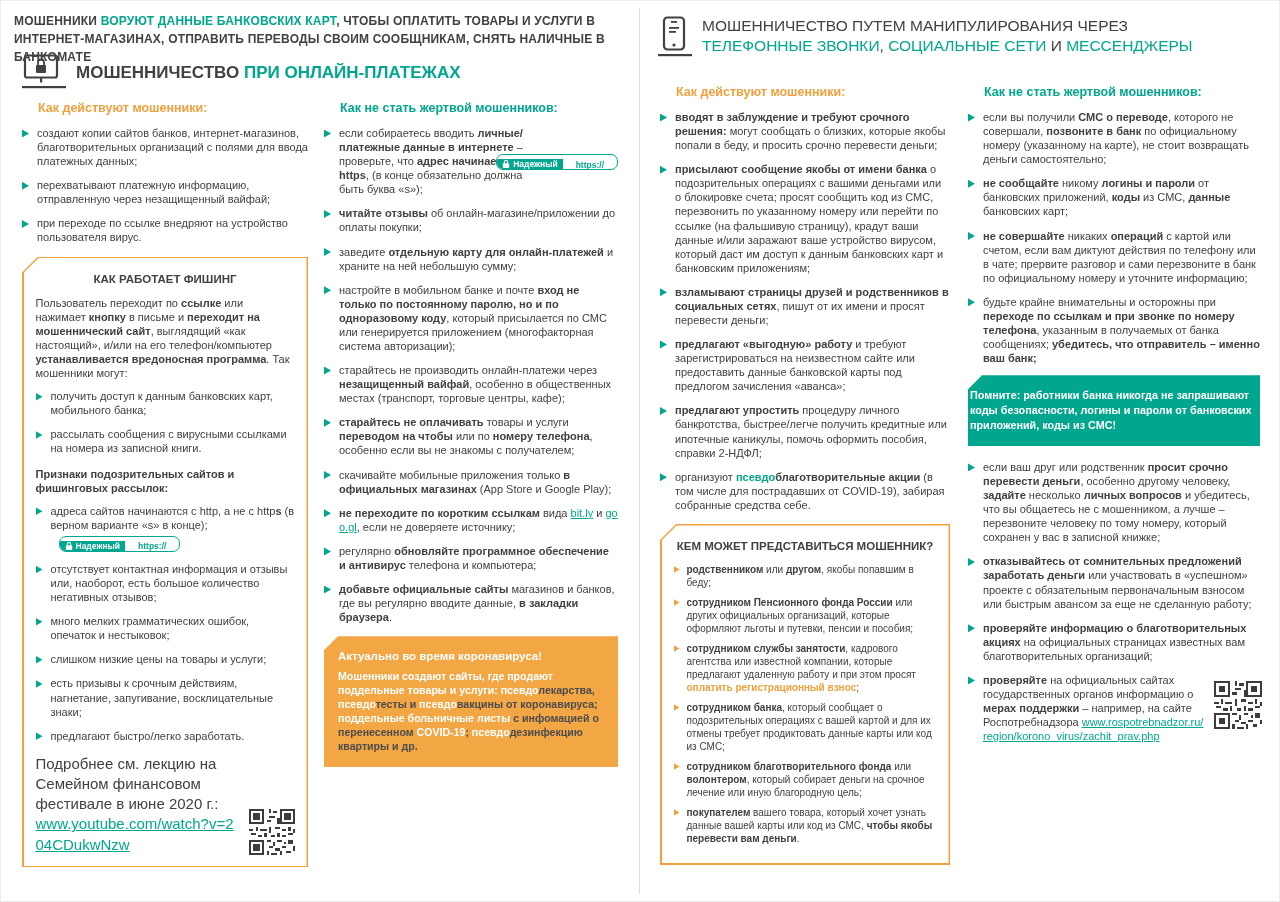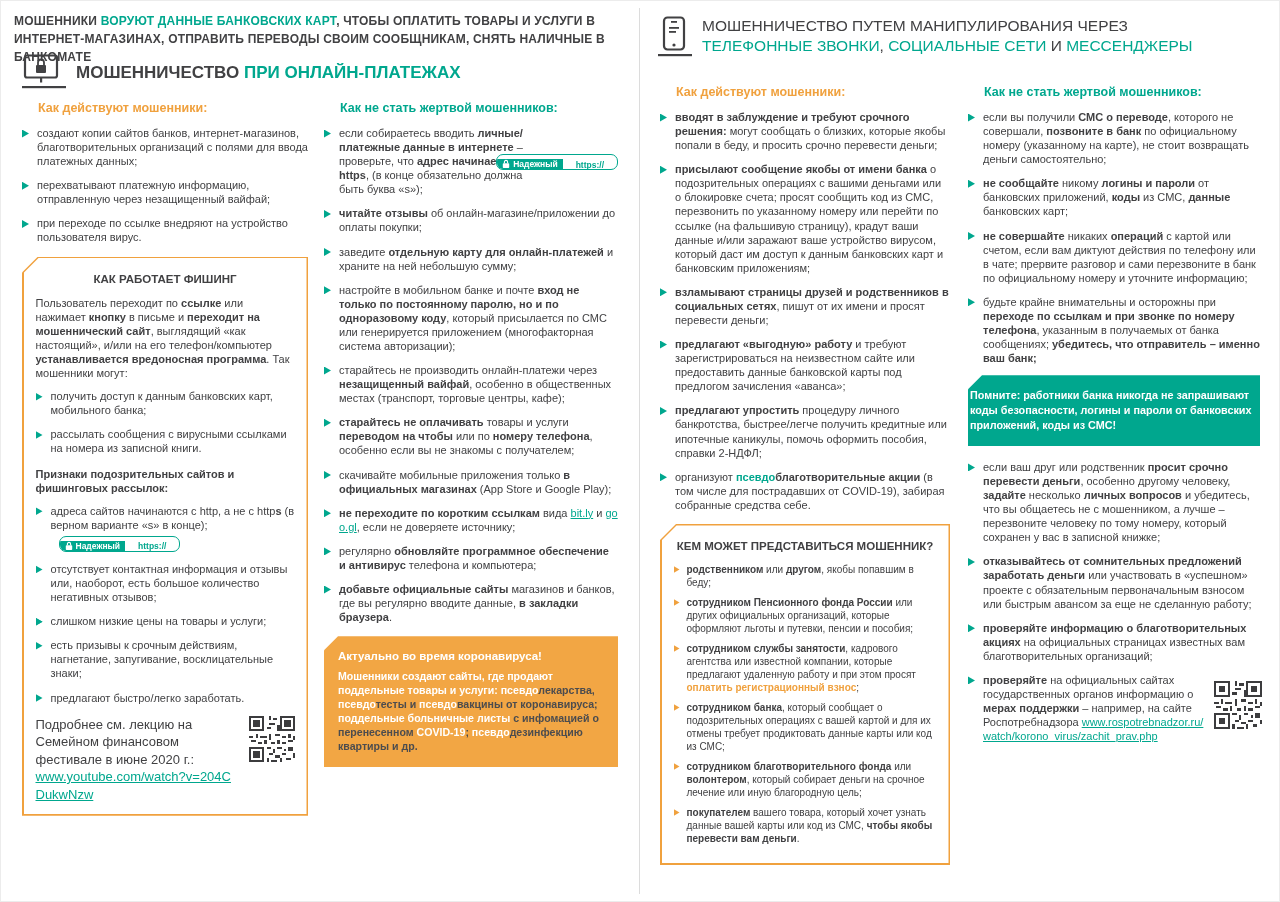--- a/index.html
+++ b/index.html
@@ -74,21 +74,21 @@
   .covid-b{font-weight:700;color:#4c4c4e}
   .tealnote{background:var(--teal);clip-path:polygon(14px 0,100% 0,100% 100%,0 100%,0 14px);
             color:#fff;font-weight:700;padding:13px 2px;margin:5px 0 14px;font-size:10.8px;line-height:1.38}
 
   
   .who{font-size:10px;line-height:1.3}
   .who .bullet{padding-left:13px;margin-bottom:7px}
   .who .arr{background:var(--orange);top:2.5px;width:6px;height:7px}
 
   
-  .more{display:flex;gap:9px;margin-top:11px;font-size:13px;line-height:1.35}
+  .more{display:flex;gap:9px;align-items:flex-end;margin-top:11px;font-size:15px;line-height:1.35}
   .link{color:var(--teal);text-decoration:underline;word-break:break-all;cursor:pointer}
   .qr{width:46px;height:46px;flex:0 0 auto;display:block}
   .qr-inbullet{position:absolute;right:-2px;top:8px;width:48px;height:48px}
   .pad-qr{padding-right:56px}
 </style>
 </head>
 <body>
 
 <div class="sheet">
   <div class="divider"></div>
@@ -162,20 +162,21 @@
           </div>
         </div>
 
         <div>
             <div class="bullet">
             <span class="arr"></span>
             <span class="bt"><span>отсутствует контактная информация и отзывы или, наоборот, есть большое количество негативных отзывов;</span></span>
           </div>
             <div class="bullet">
             <span class="arr"></span>
+            <span class="bt"><span>много мелких грамматических ошибок, опечаток и нестыковок;</span></span>
           </div>
             <div class="bullet">
             <span class="arr"></span>
             <span class="bt"><span>слишком низкие цены на товары и услуги;</span></span>
           </div>
             <div class="bullet">
             <span class="arr"></span>
             <span class="bt"><span>есть призывы к срочным действиям, нагнетание, запугивание, восклицательные знаки;</span></span>
           </div>
             <div class="bullet">
@@ -385,19 +386,19 @@
         <span class="bt"><span class="rt-b">отказывайтесь от сомнительных предложений заработать деньги</span><span> или участвовать в «успешном» проекте с обязательным первоначальным взносом или быстрым авансом за еще не сделанную работу;</span></span>
       </div>
         <div class="bullet">
         <span class="arr"></span>
         <span class="bt"><span class="rt-b">проверяйте информацию о благотворительных акциях</span><span> на официальных страницах известных вам благотворительных организаций;</span></span>
       </div>
       </div>
 
     <div class="bullet rel pad-qr">
       <span class="arr"></span>
-      <span class="bt"><span class="rt-b">проверяйте</span><span> на официальных сайтах государственных органов информацию о </span><span class="rt-b">мерах поддержки</span><span> – например, на сайте Роспотребнадзора </span><span class="rt-l">www.rospotrebnadzor.ru/watch/korono_virus/zachit_prav.php</span></span>
+      <span class="bt"><span class="rt-b">проверяйте</span><span> на официальных сайтах государственных органов информацию о </span><span class="rt-b">мерах поддержки</span><span> – например, на сайте Роспотребнадзора </span><span class="rt-l">www.rospotrebnadzor.ru/region/korono_virus/zachit_prav.php</span></span>
       <svg class="qr qr-inbullet" viewBox="0 0 21 21" shape-rendering="crispEdges">
         <use href="#qrp"></use>
       </svg>
     </div>
   </div>
 </div>
 
 </body></html>

